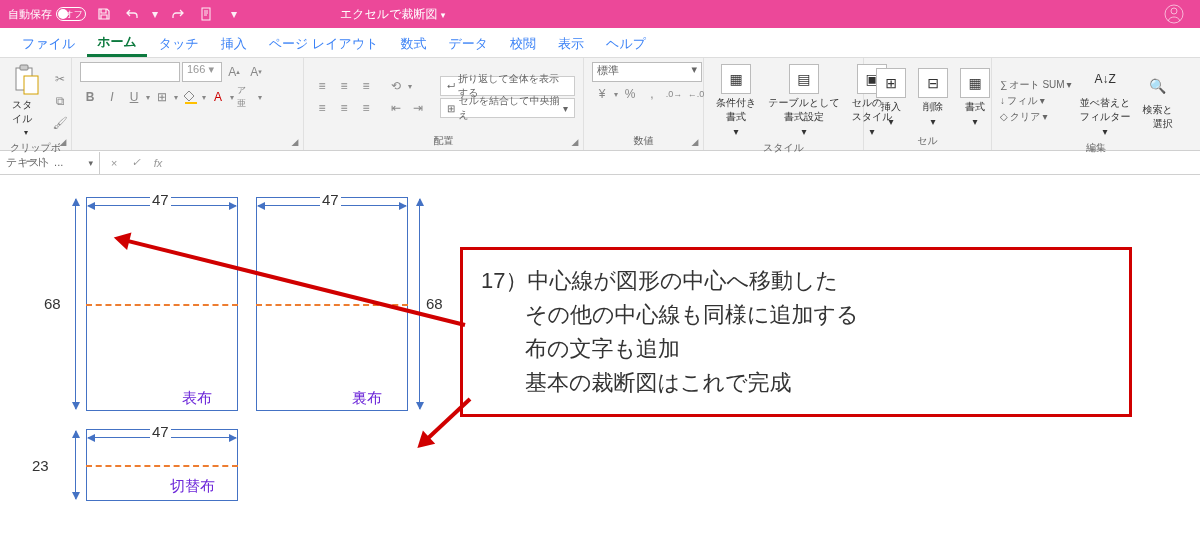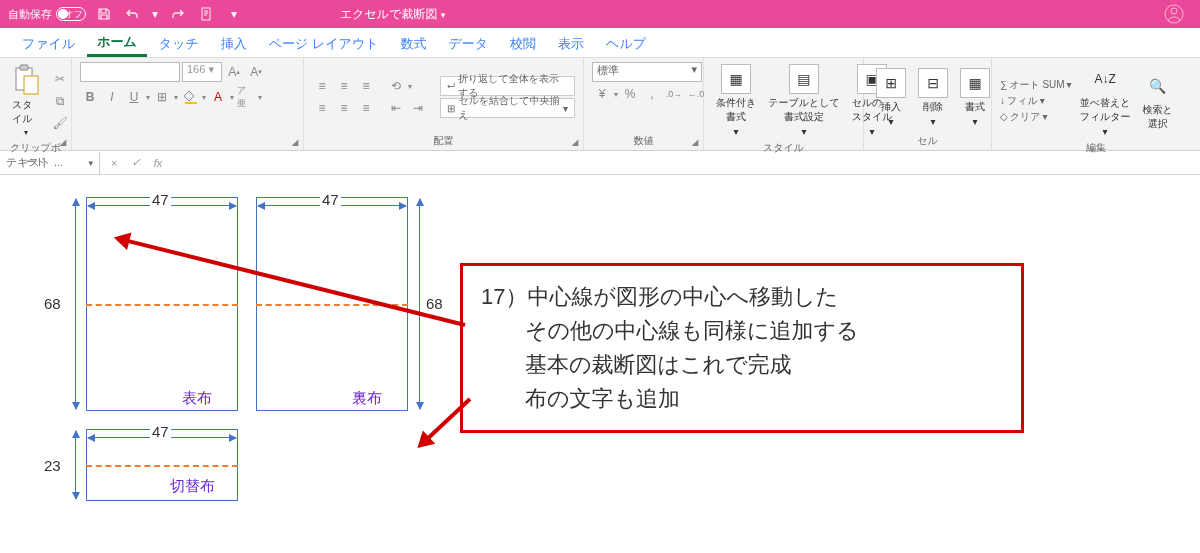--- a/index.html
+++ b/index.html
@@ -239,21 +239,21 @@
     <div class="grp-body">
       <div class="col" style="font-size:10px;color:#666">
         <div class="row">∑ <span>オート SUM</span> ▾</div>
         <div class="row">↓ <span>フィル</span> ▾</div>
         <div class="row">◇ <span>クリア</span> ▾</div>
       </div>
       <div class="bigbtn"><div class="iconbox" style="border:none;background:none;font-size:12px">A↓Z</div><span style="white-space:pre;text-align:center">並べ替えと
 フィルター</span>▾</div>
       <div class="bigbtn">
           <div class="iconbox" style="border:none;background:none">🔍</div>
-          <span style="white-space:pre;text-align:center">検索と
+          <span style="white-space:pre;text-align:right">検索と
 選択</span>
         </div>
     </div>
     <div class="grp-label">編集</div>
   </div>
 </div>
 
 <div class="namebar">
   <div class="namebox">
       <span>テキスト ...</span>
@@ -283,24 +283,24 @@
   <div class="dim" style="left:320px;top:16px;background:#fff;padding:0 2px">47</div>
   <div class="dimarrow-v" style="left:419px;top:24px;height:210px"></div>
   <div class="dim" style="left:426px;top:120px">68</div>
   <div class="shapelabel" style="left:352px;top:214px">裏布</div>
 
   <div class="shape" style="left:86px;top:254px;width:152px;height:72px"></div>
   <div class="centerline" style="left:86px;top:290px;width:152px"></div>
   <div class="dimarrow-h" style="left:88px;top:262px;width:148px"></div>
   <div class="dim" style="left:150px;top:248px;background:#fff;padding:0 2px">47</div>
   <div class="dimarrow-v" style="left:75px;top:256px;height:68px"></div>
-  <div class="dim" style="left:44px;top:282px">23</div>
+  <div class="dim" style="left:32px;top:282px">23</div>
   <div class="shapelabel" style="left:170px;top:302px">切替布</div>
 
-  <div class="callout" style="left:460px;top:88px;width:564px">
+  <div class="callout" style="left:460px;top:72px;width:672px">
     <div>17）中心線が図形の中心へ移動した</div>
     <div>　　その他の中心線も同様に追加する</div>
+    <div>　　布の文字も追加</div>
     <div>　　基本の裁断図はこれで完成</div>
-    <div>　　布の文字も追加</div>
   </div>
   <div class="redarrow" style="left:115px;top:148px;width:350px;transform:rotate(14deg)"></div>
   <div class="redarrow" style="left:410px;top:222px;width:60px;transform:rotate(-43deg)"></div>
 </div>
 
 </body></html>

